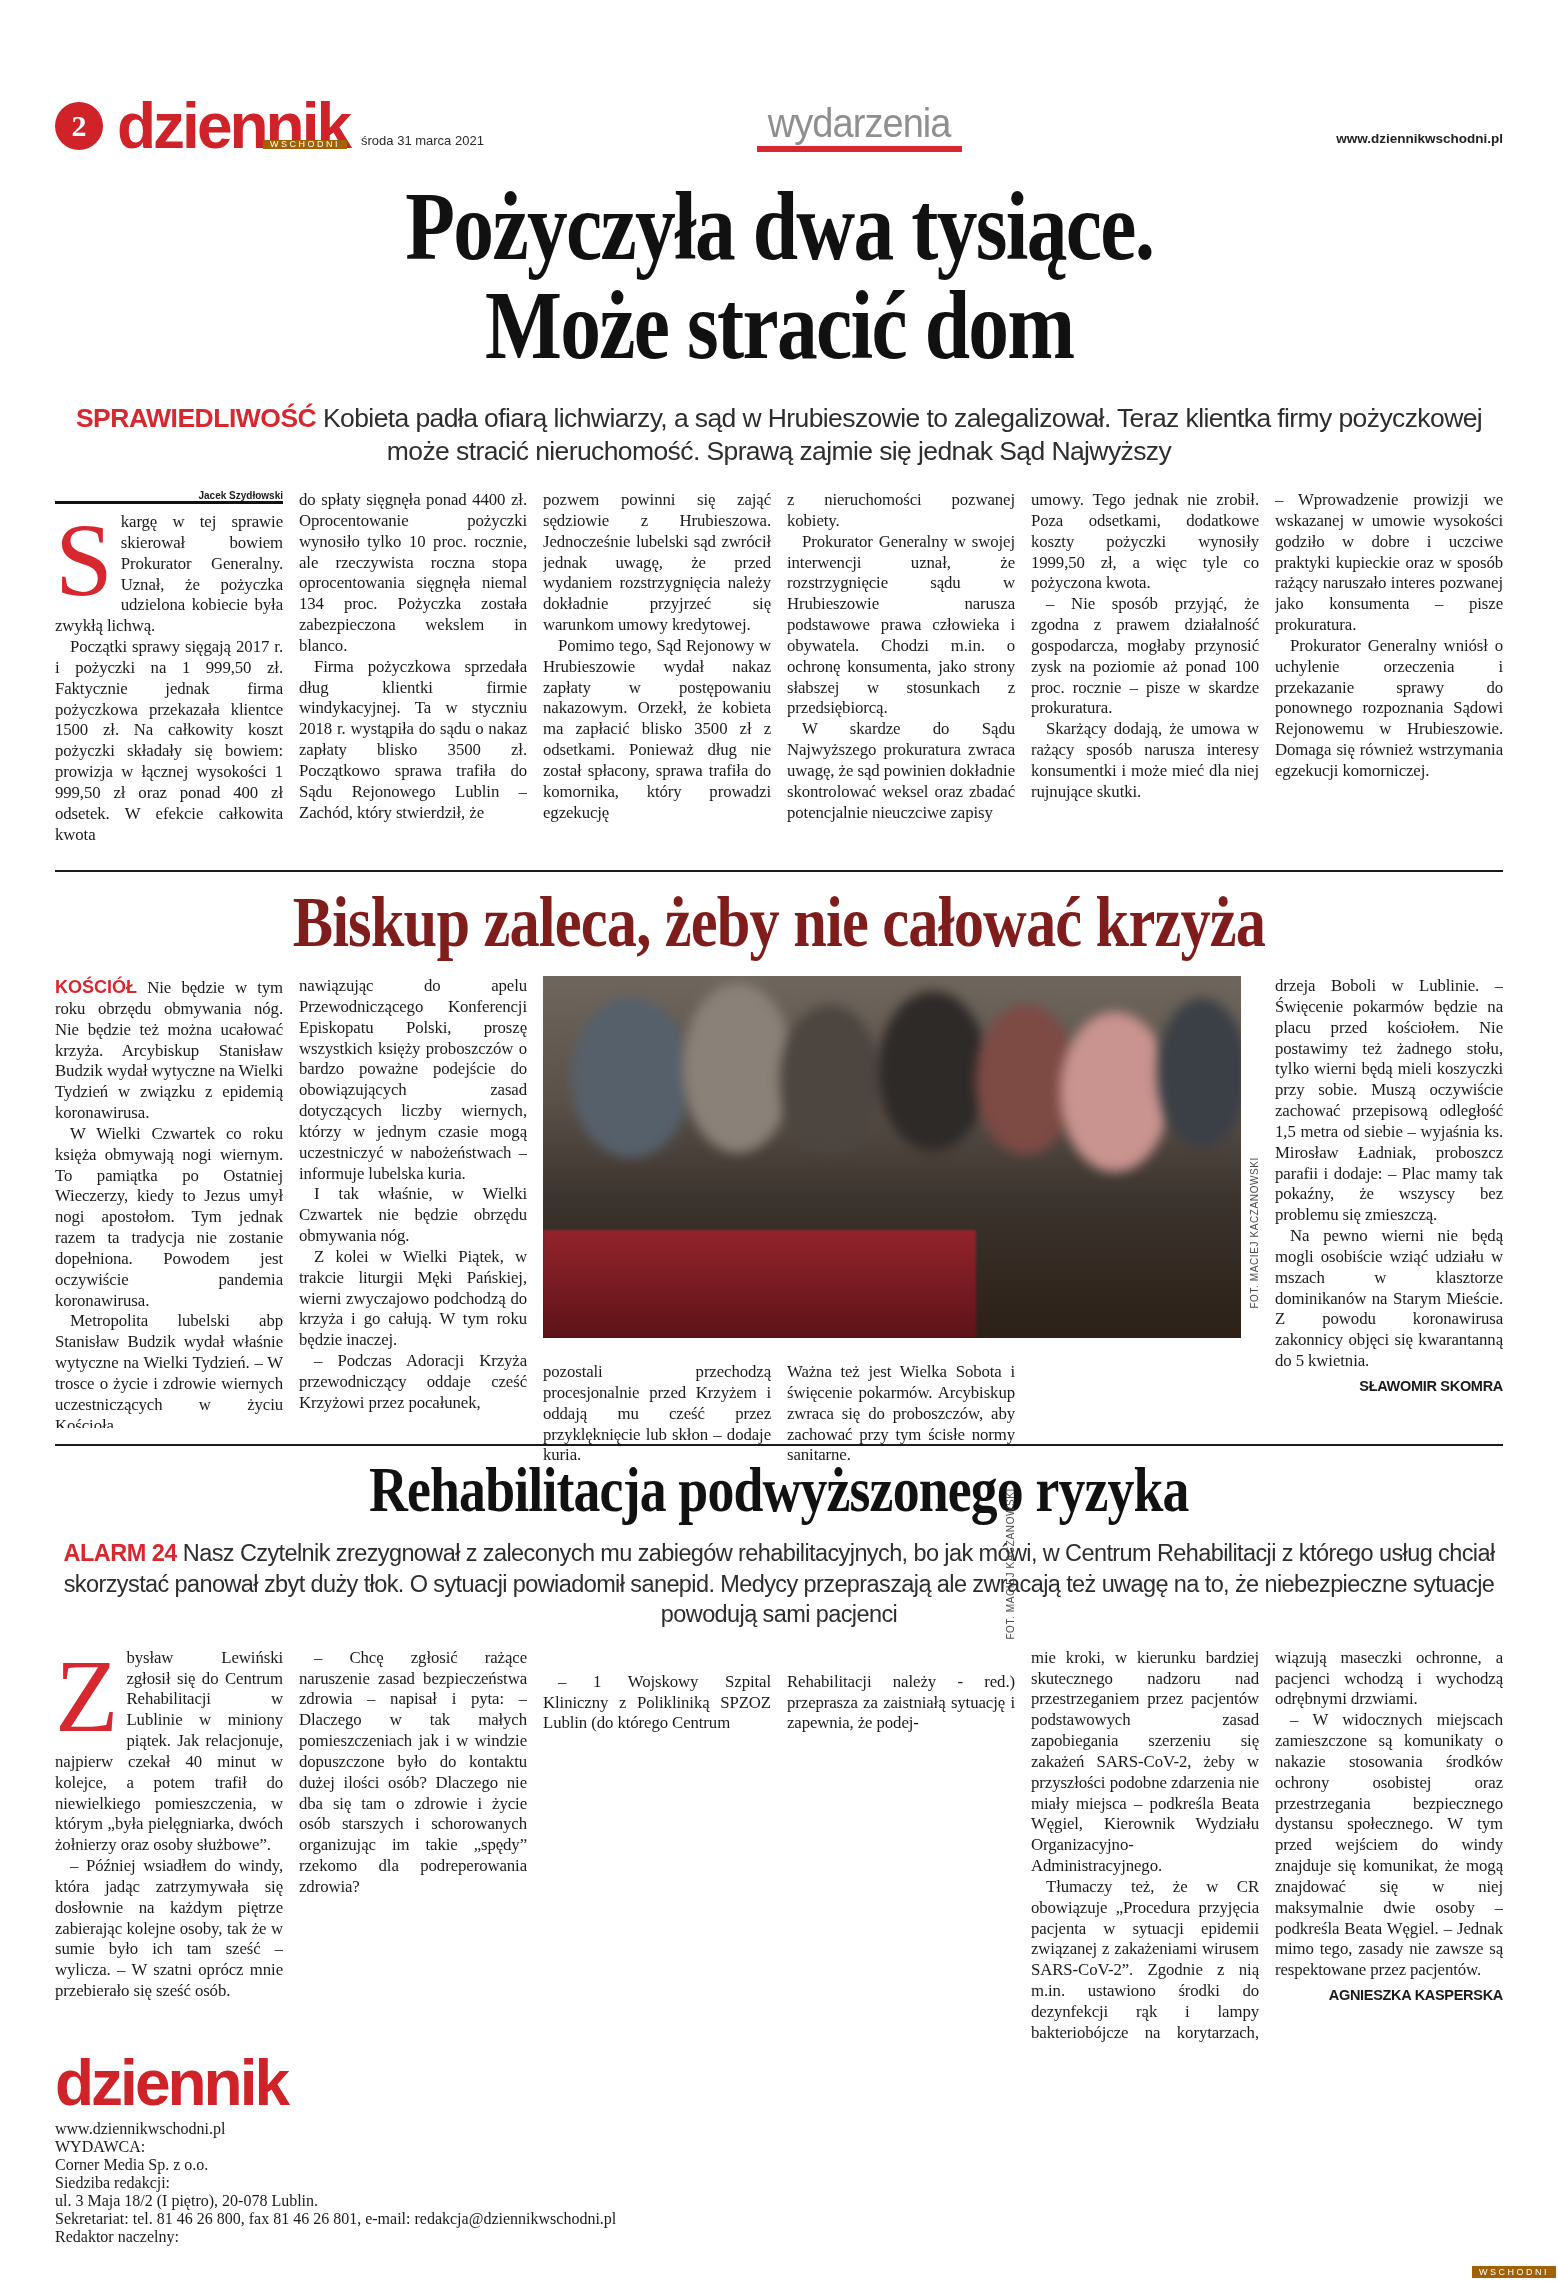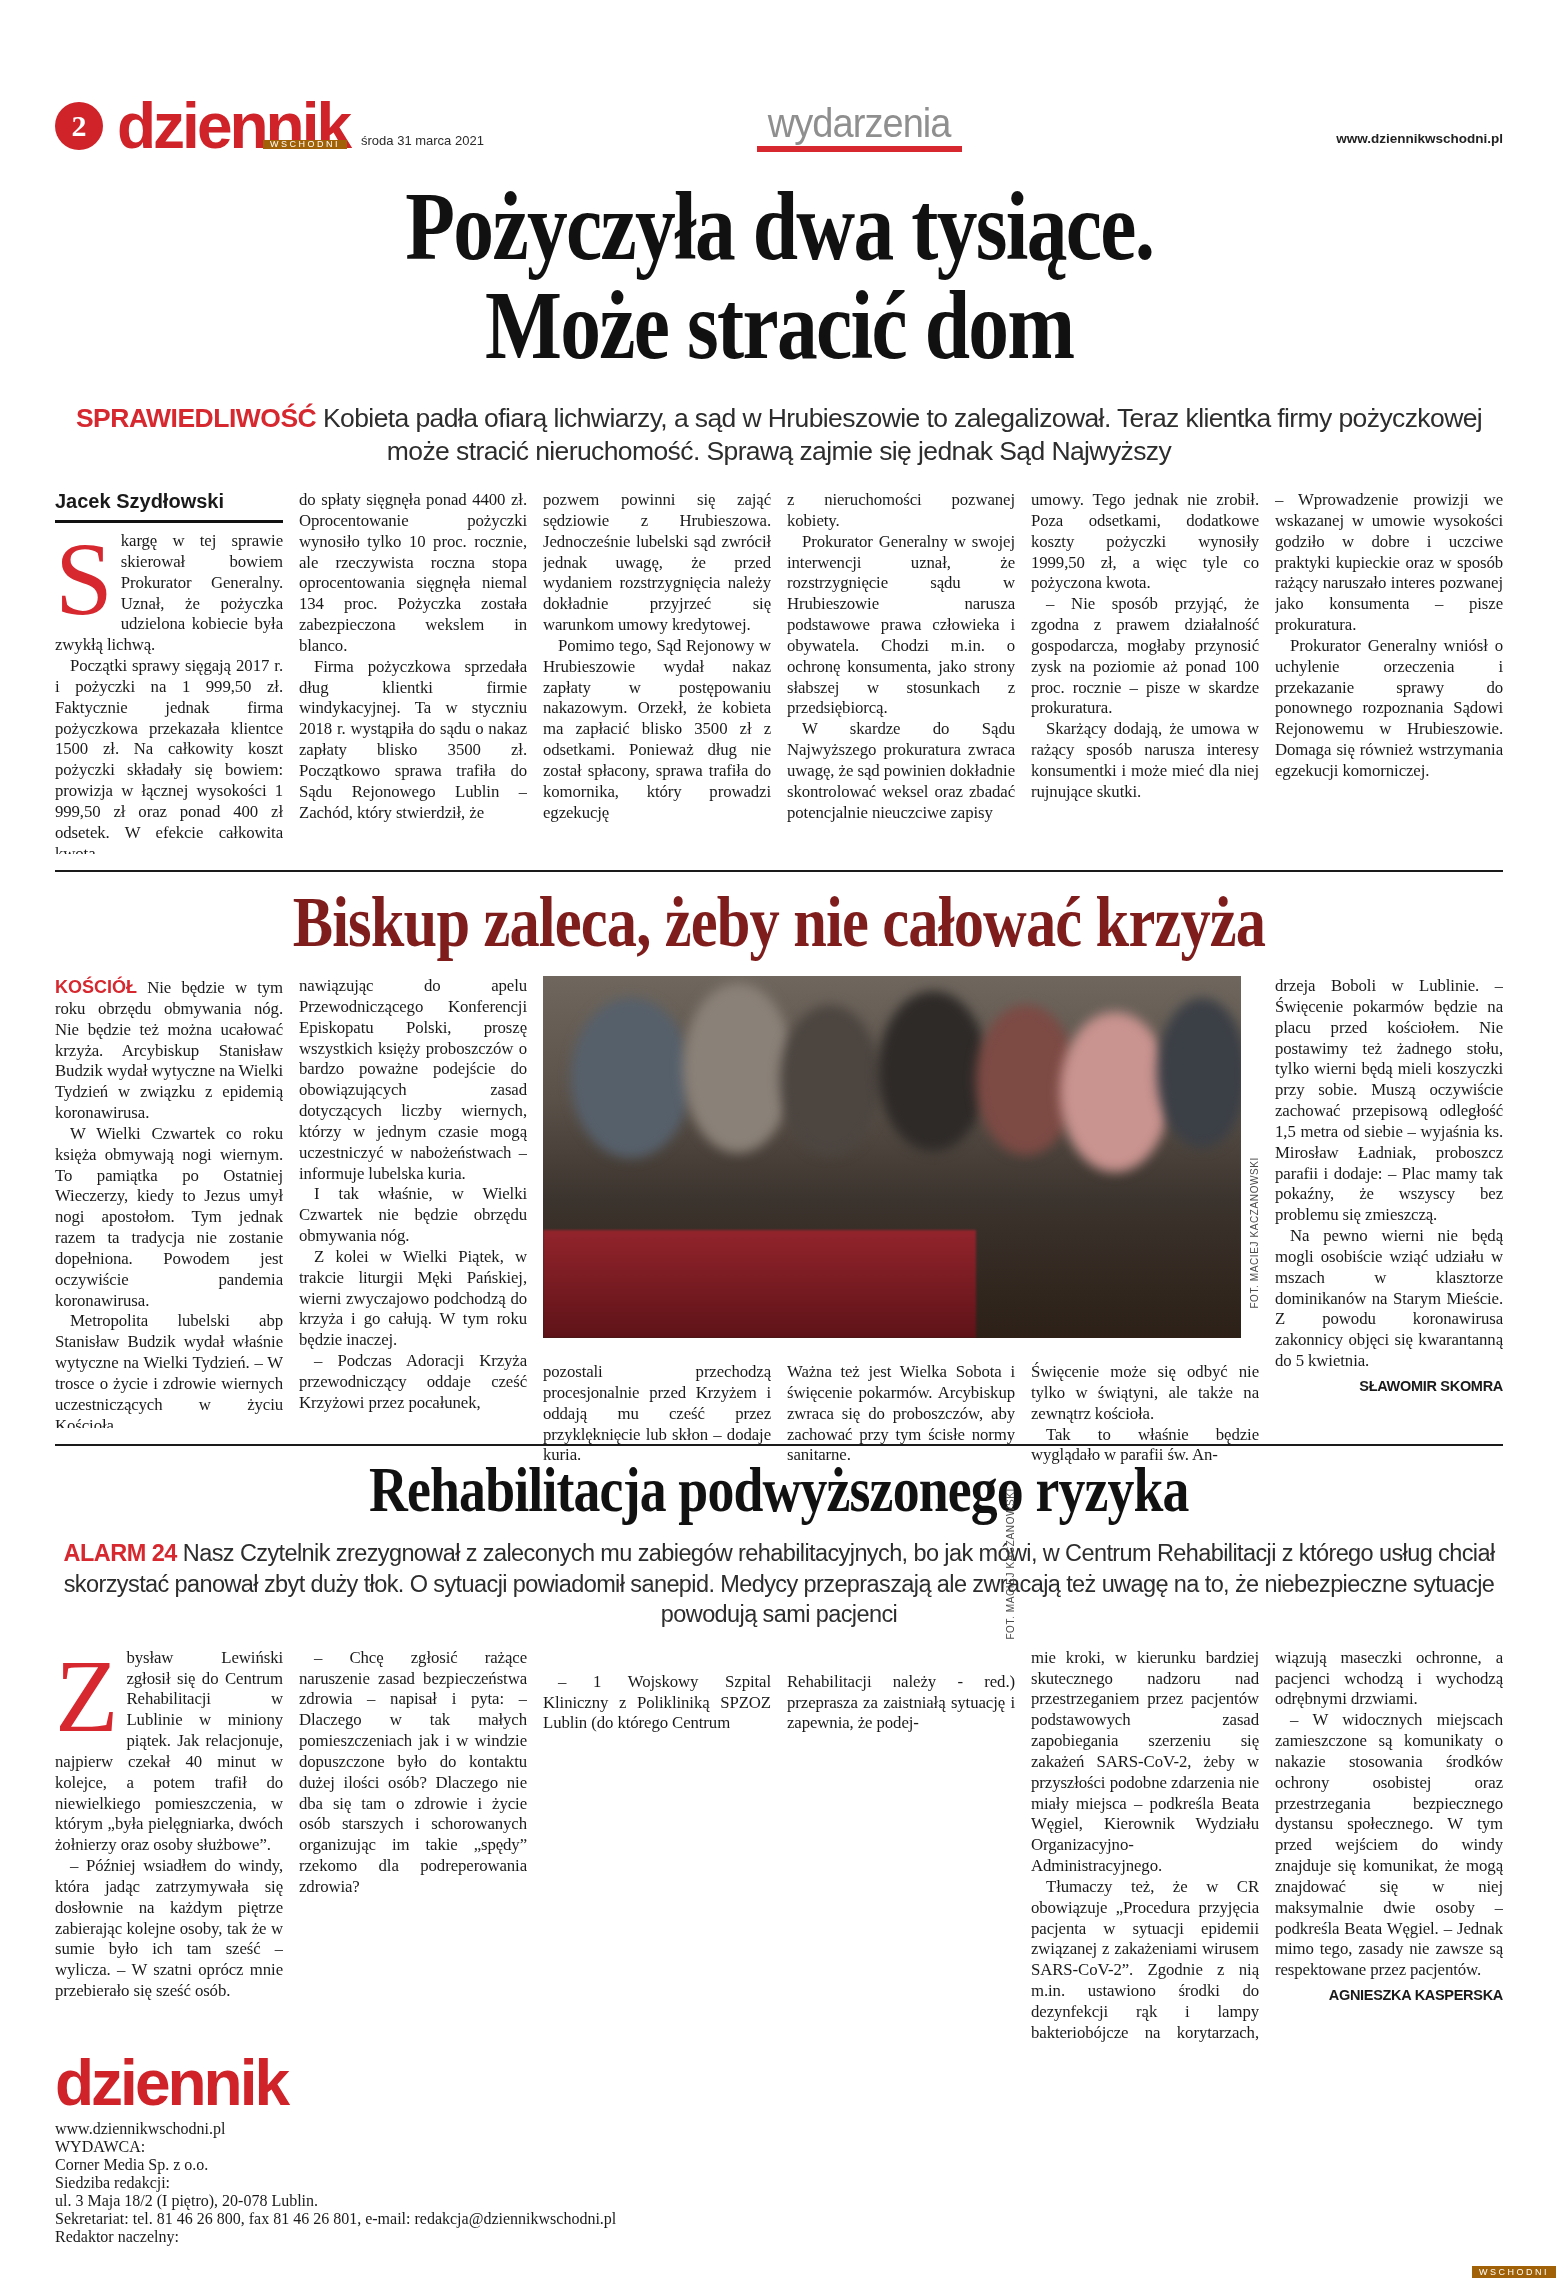--- a/index.html
+++ b/index.html
@@ -44,22 +44,22 @@
     font-size:23.5px; color:#2d2d2d; letter-spacing:-0.6px; line-height:1.3; }
   .lede3 .kicker, .lede1 .kicker { letter-spacing:-0.5px; }
   
   .divider { border-top:2px solid #1a1a1a; margin-top:16px; }
   .cols { display:flex; gap:16px; margin-top:22px; }
   .col { width:228px; flex:0 0 228px; overflow:hidden; }
   .body-text p { font-size:16.8px; line-height:1.24; text-align:justify; text-indent:15px;
     letter-spacing:-0.1px; }
   .body-text p.noindent { text-indent:0; }
   .a1cols { height:364px; }
-  .byline { font-family:"Liberation Sans",sans-serif; font-weight:bold; font-size:20px;
-    text-align:left; border-bottom:3px solid #111; padding-bottom:7px; margin-bottom:8px; }
+  .byline { font-family:"Liberation Sans",sans-serif; font-weight:bold; font-size:10px;
+    text-align:right; border-bottom:3px solid #111; padding-bottom:0; margin-bottom:8px; }
   .dropcap { float:left; color:#d7282f; font-weight:normal; font-size:104px; line-height:0.76;
     padding:8px 8px 0 0; font-family:"Liberation Serif",serif; }
   .kicker-inline { font-family:"Liberation Sans",sans-serif; font-weight:bold; color:#d7282f;
     font-size:18px; letter-spacing:0; }
   .signature { font-family:"Liberation Sans",sans-serif; font-weight:bold; font-size:14.5px;
     text-align:right; margin-top:6px; letter-spacing:-0.3px; }
   
   .art-row { display:flex; gap:16px; margin-top:18px; }
   .mid-a2 { width:716px; flex:0 0 716px; }
   .mid-a3 { width:472px; flex:0 0 472px; }
@@ -212,24 +212,20 @@
         </div>
         <div class="credit">FOT. MACIEJ KACZANOWSKI</div>
       </div>
       <div class="under-strip">
         <div class="col">
           <p class="noindent">pozostali przechodzą procesjonalnie przed Krzyżem i oddają mu cześć przez przyklęknięcie lub skłon – dodaje kuria.</p>
         </div>
         <div class="col">
           <p class="noindent">Ważna też jest Wielka Sobota i święcenie pokarmów. Arcybiskup zwraca się do proboszczów, aby zachować przy tym ścisłe normy sanitarne.</p>
         </div>
-        <div class="col">
-          <p class="noindent">Święcenie może się odbyć nie tylko w świątyni, ale także na zewnątrz kościoła.</p>
-          <p>Tak to właśnie będzie wyglądało w parafii św. An-</p>
-        </div>
       </div>
     </div>
     <div class="col">
       <p class="noindent">drzeja Boboli w Lublinie. – Święcenie pokarmów będzie na placu przed kościołem. Nie postawimy też żadnego stołu, tylko wierni będą mieli koszyczki przy sobie. Muszą oczywiście zachować przepisową odległość 1,5 metra od siebie – wyjaśnia ks. Mirosław Ładniak, proboszcz parafii i dodaje: – Plac mamy tak pokaźny, że wszyscy bez problemu się zmieszczą.</p>
       <p>Na pewno wierni nie będą mogli osobiście wziąć udziału w mszach w klasztorze dominikanów na Starym Mieście. Z powodu koronawirusa zakonnicy objęci się kwarantanną do 5 kwietnia.</p>
       <div class="signature">SŁAWOMIR SKOMRA</div>
     </div>
   </div>
 
   <div class="divider"></div>

